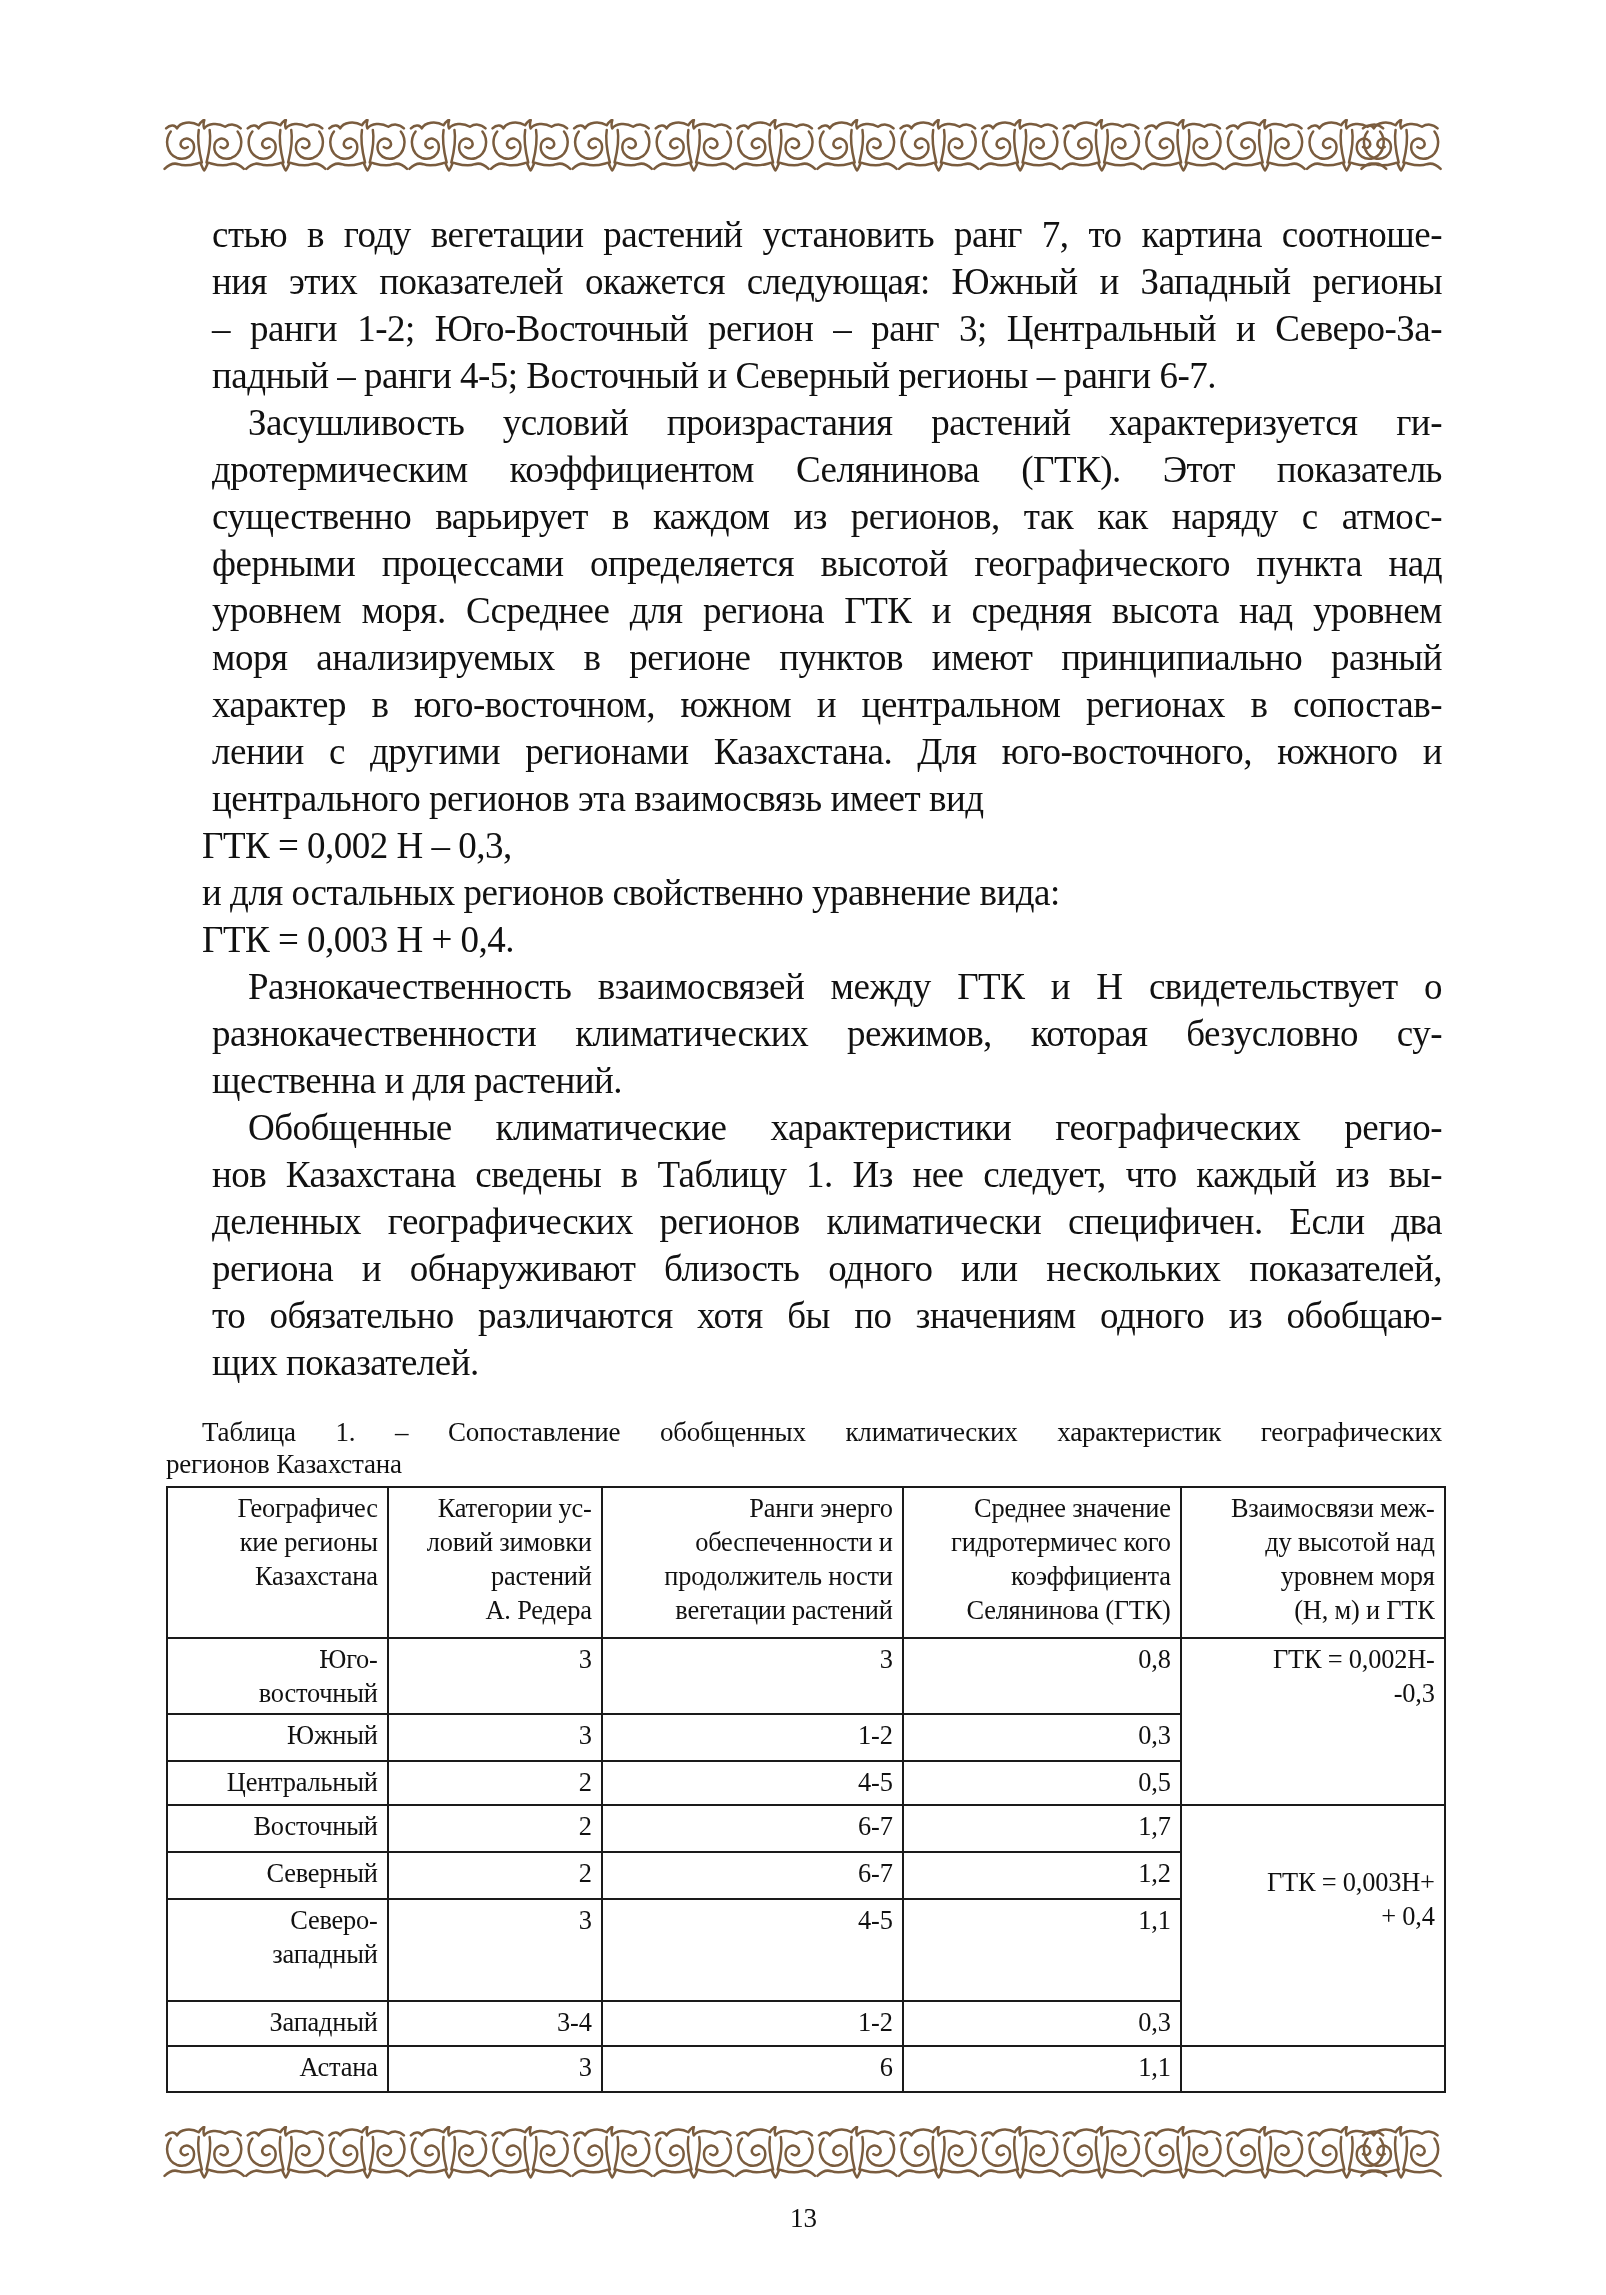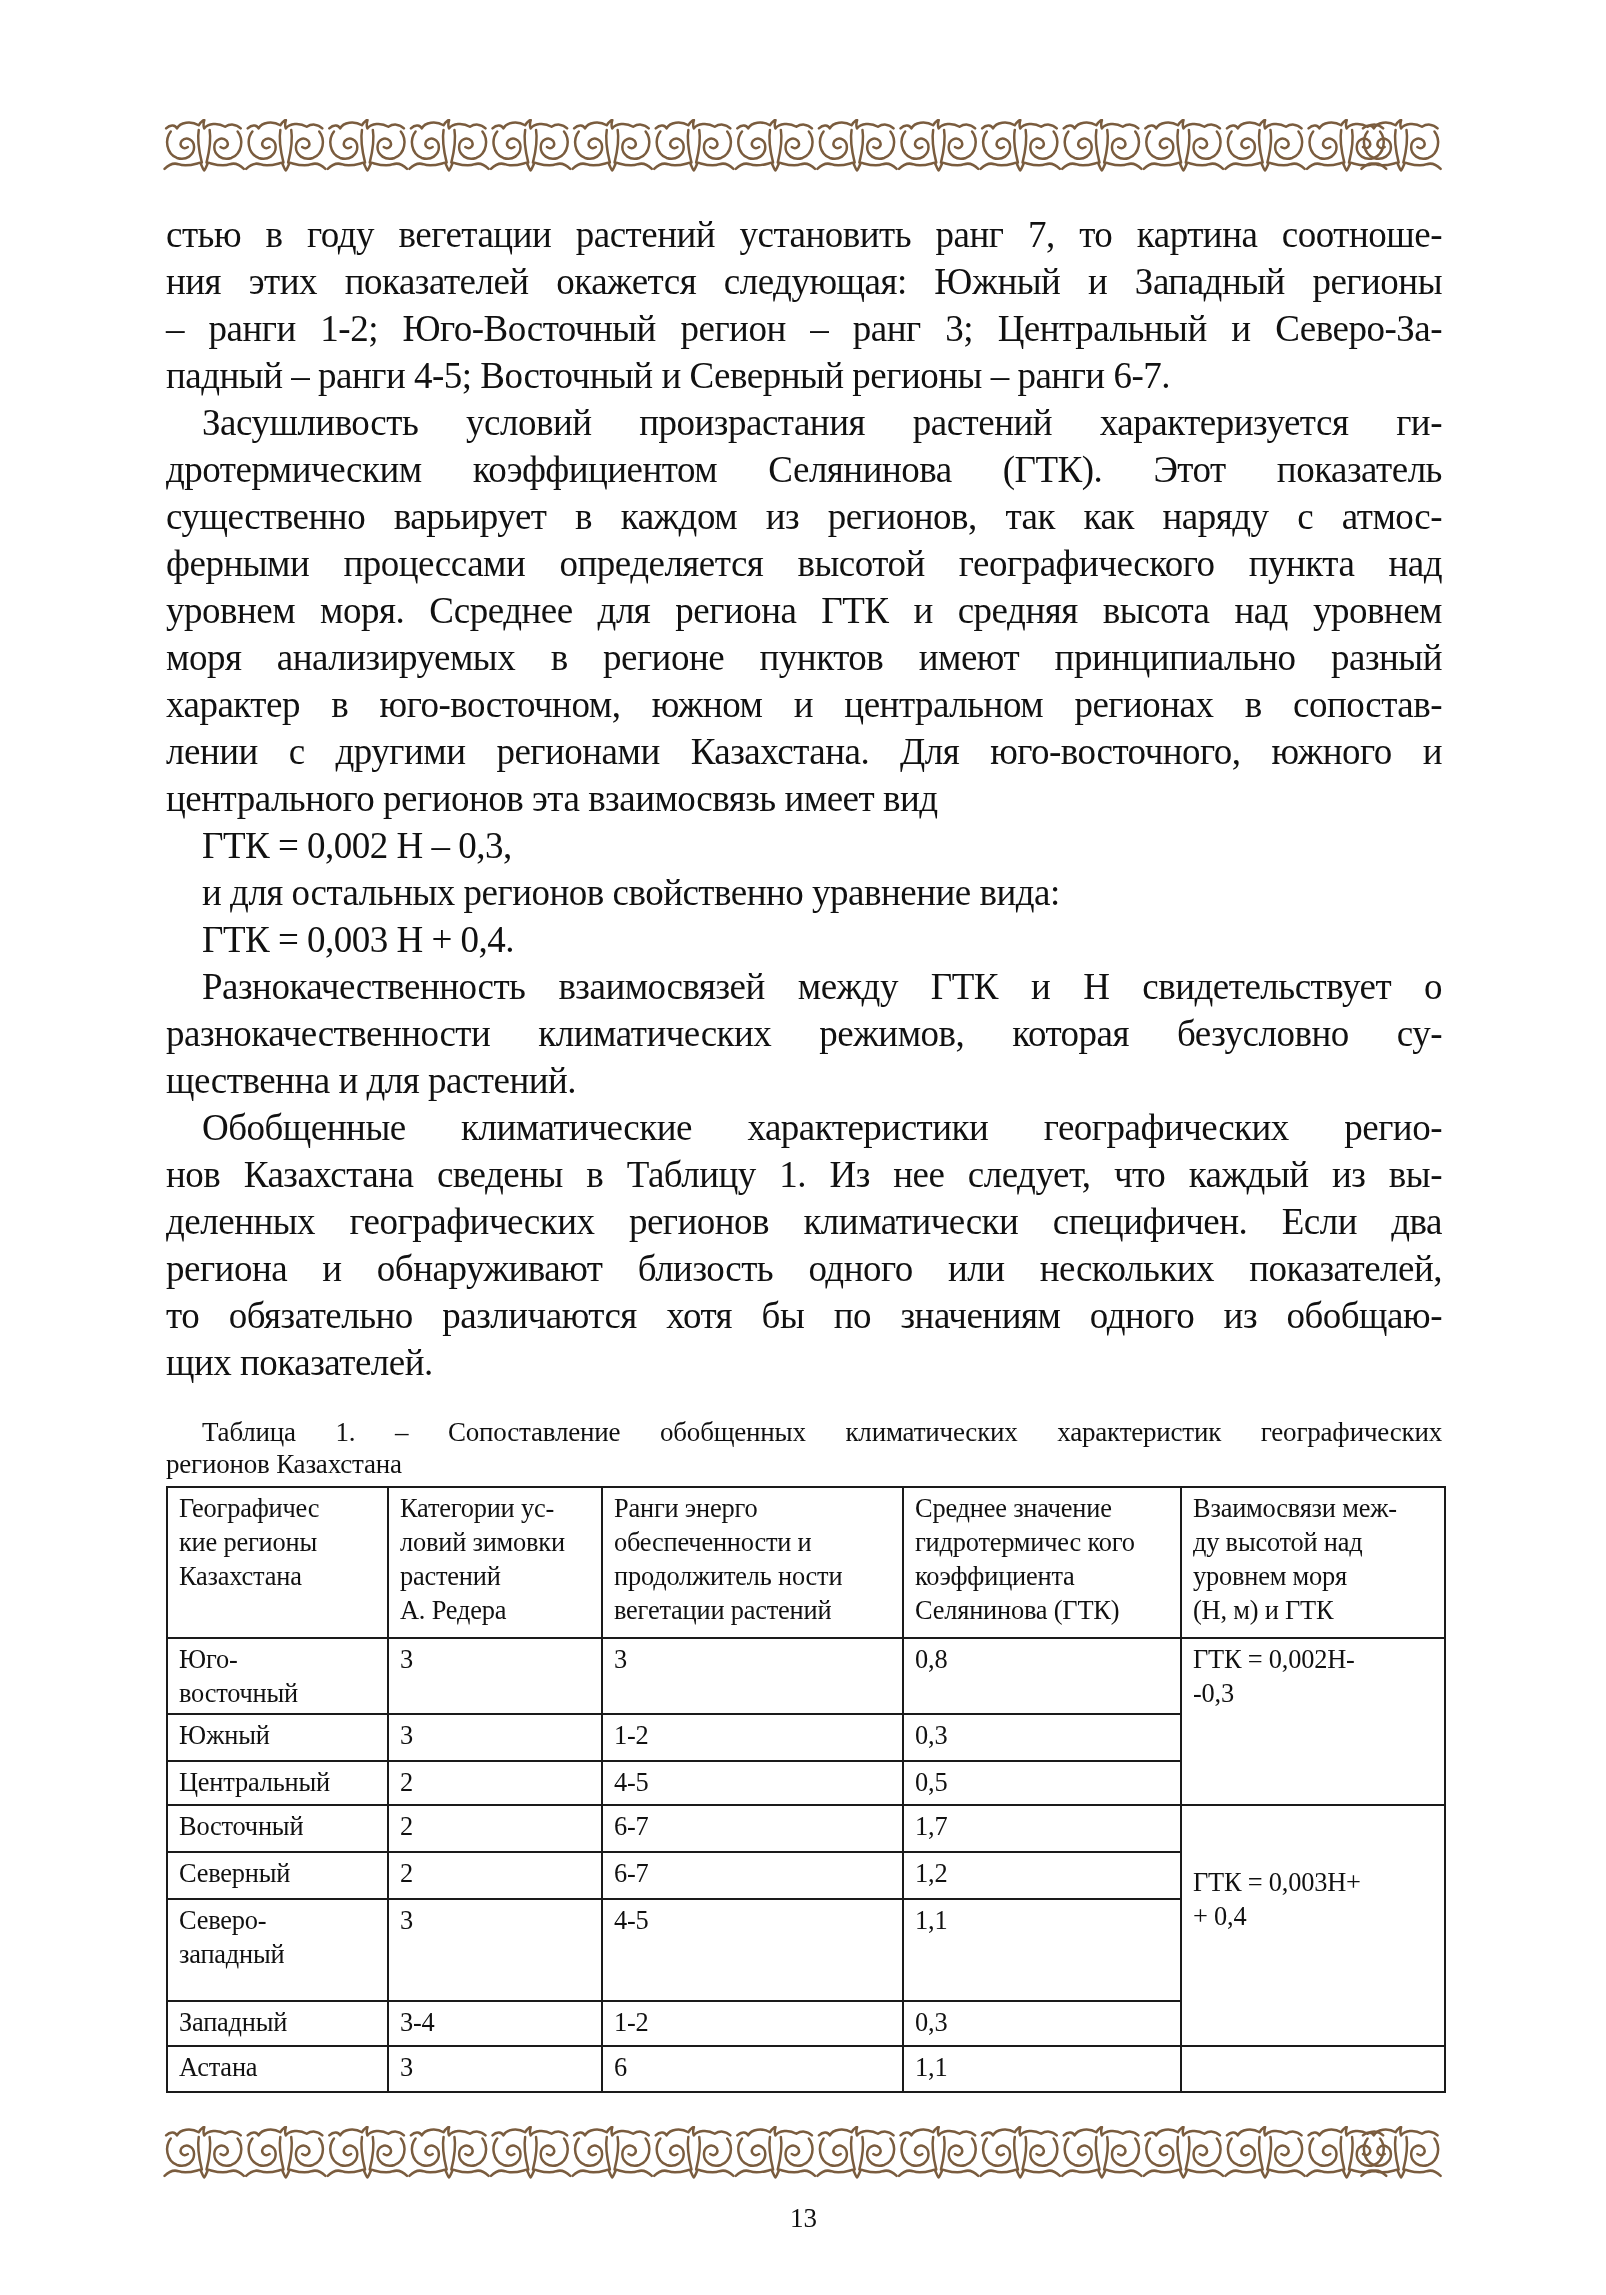--- a/index.html
+++ b/index.html
@@ -17,37 +17,37 @@
   .body-text {
     position: absolute; left: 166px; width: 1276px; top: 211px;
     font-size: 37px; line-height: 47px; letter-spacing: -0.5px;
     font-stretch: condensed;
   }
   .body-text p {
     margin: 0; text-align: justify; text-align-last: left;
     transform-origin: left top;
   }
   .body-text .formula { padding-left: 36px; }
-  .line { display: block; white-space: nowrap; text-align: justify; text-align-last: justify; }
+  .line { display: block; white-space: nowrap; text-align: justify; text-align-last: justify; margin-left: 46px; }
   .line.last { text-align-last: left; }
 
   .caption {
     position: absolute; left: 166px; width: 1276px; top: 1416px;
     font-size: 27px; line-height: 32px; letter-spacing: -0.2px;
   }
   .caption .cap-line1 { display: block; text-align: justify; text-align-last: justify; padding-left: 36px; white-space: nowrap; }
   .caption .cap-line2 { display: block; }
 
   table.data {
     position: absolute; left: 166px; top: 1486px; width: 1277px;
     border-collapse: collapse; table-layout: fixed;
     font-size: 26.4px; line-height: 34px; letter-spacing: -0.2px;
   }
   table.data td, table.data th {
-    border: 2.3px solid #1a1a1a; vertical-align: top; text-align: left;
+    border: 2.3px solid #1a1a1a; vertical-align: top; text-align: right;
     font-weight: normal; padding: 3.1px 9.3px 3.1px 11px; white-space: pre-line; margin-top: 29px;
   }
   col.c1 { width: 221px; } col.c2 { width: 214px; } col.c3 { width: 301px; }
   col.c4 { width: 278px; } col.c5 { width: 264px; }
 
   .page-number {
     position: absolute; left: 0; width: 1607px; top: 2203px; text-align: center;
     font-size: 27px; line-height: 31px;
   }
 </style>

